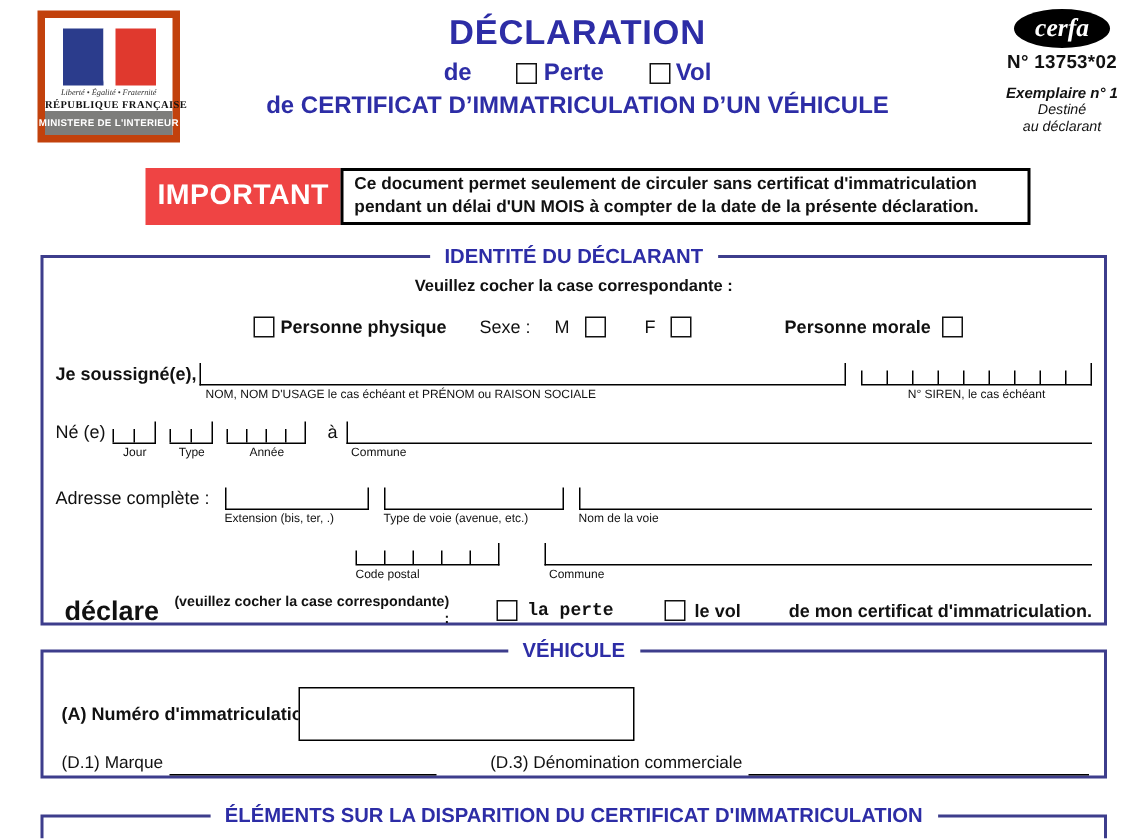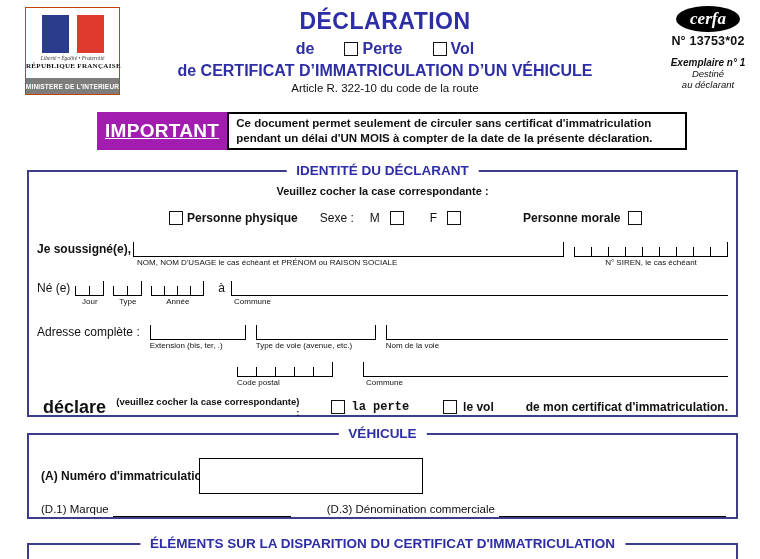--- a/index.html
+++ b/index.html
@@ -3,21 +3,21 @@
 <meta charset="utf-8">
 <style>
   * { box-sizing: border-box; margin: 0; padding: 0; }
   html,body { background:#fff; }
   .page {
     position: relative; width: 760px; height: 559px; overflow: hidden;
     background: #fff; font-family: "Liberation Sans", sans-serif; color:#111;
   }
   
   .gov-logo { position:absolute; left:25px; top:7px; width:95px; height:88px;
-    border:1px solid #c2410c; background:#fff; display:flex; flex-direction:column; }
+    border:5px solid #c2410c; background:#fff; display:flex; flex-direction:column; }
   .flag { width:62px; height:38px; margin:7px auto 2px; display:flex; }
   .flag .b { flex:1; background:#2b3c8c; }
   .flag .w { width:8px; background:#fff; border-radius:0 0 6px 6px; }
   .flag .r { flex:1; background:#e0392e; }
   .motto { font-family:"Liberation Serif",serif; font-style:italic; font-size:5.5px; text-align:center; color:#333; white-space:nowrap; }
   .republic { font-family:"Liberation Serif",serif; font-weight:bold; font-size:7px; text-align:center; letter-spacing:.3px; margin-top:1px; white-space:nowrap; }
   .ministry-band { margin-top:auto; height:16px; background:#7d7d7b; color:#fff;
     font-size:6.5px; font-weight:bold; display:flex; align-items:center; justify-content:center; letter-spacing:.2px; white-space:nowrap; }
   .title-block { position:absolute; left:125px; top:8px; width:520px; text-align:center; color:#2d2da6; }
   .t-main { font-size:23px; font-weight:bold; letter-spacing:.5px; }
@@ -27,22 +27,22 @@
   .t-article { font-size:11.5px; color:#111; font-weight:normal; margin-top:2px; }
   .cerfa-block { position:absolute; left:662px; top:6px; width:92px; text-align:center; }
   .cerfa-oval { width:64px; height:26px; margin:0 auto; background:#000; border-radius:50%;
     color:#fff; font-family:"Liberation Serif",serif; font-style:italic; font-weight:bold;
     font-size:17px; display:flex; align-items:center; justify-content:center; }
   .cerfa-num { font-size:12.5px; font-weight:bold; margin-top:2px; letter-spacing:.2px; white-space:nowrap; }
   .cerfa-copy1 { font-size:10px; font-weight:bold; font-style:italic; margin-top:9px; }
   .cerfa-copy2, .cerfa-copy3 { font-size:9.5px; font-style:italic; }
   
   .important { position:absolute; left:97px; top:112px; display:flex; align-items:stretch; }
-  .imp-label { background:#a21caf; color:#fff; font-weight:bold; font-size:19px;
-    display:flex; align-items:center; padding:0 8px; letter-spacing:.3px;text-decoration:underline; }
+  .imp-label { background:#ef4444; color:#fff; font-weight:bold; font-size:19px;
+    display:flex; align-items:center; padding:0 8px; letter-spacing:.3px; }
   .imp-box { border:2px solid #000; width:460px; padding:2px 7px; font-size:11.5px;
     font-weight:bold; line-height:1.3; }
   
   .sect { position:absolute; border:2px solid #3d3d8c; background:#fff; }
   .sect-title { position:absolute; top:-9px; left:50%; transform:translateX(-50%);
     background:#fff; padding:0 10px; color:#2d2da6; font-weight:bold; font-size:13.5px; white-space:nowrap; }
   .row { position:absolute; left:8px; right:8px; display:flex; align-items:flex-start; }
   .lbl { font-size:12px; line-height:15px; white-space:nowrap; }
   .b { font-weight:bold; }
   .cb { width:14px; height:14px; border:1.6px solid #111; background:#fff; display:inline-block; flex:none; }
@@ -78,21 +78,20 @@
     <div class="t-line2">
       <span>de</span>
       <span class="gap"></span>
       <span class="cb" style="width:14px;height:14px;"></span>
       <span>Perte</span>
       <span class="gap"></span>
       <span class="cb" style="width:14px;height:14px;"></span>
       <span>Vol</span>
     </div>
     <div class="t-sub">de CERTIFICAT D’IMMATRICULATION D’UN VÉHICULE</div>
-    <div class="t-article">Article R. 322-10 du code de la route</div>
   </div>
 
   <div class="cerfa-block">
     <div class="cerfa-oval">cerfa</div>
     <div class="cerfa-num">N° 13753*02</div>
     <div class="cerfa-copy1">Exemplaire n° 1</div>
     <div class="cerfa-copy2">Destiné</div>
     <div class="cerfa-copy3">au déclarant</div>
   </div>
 

